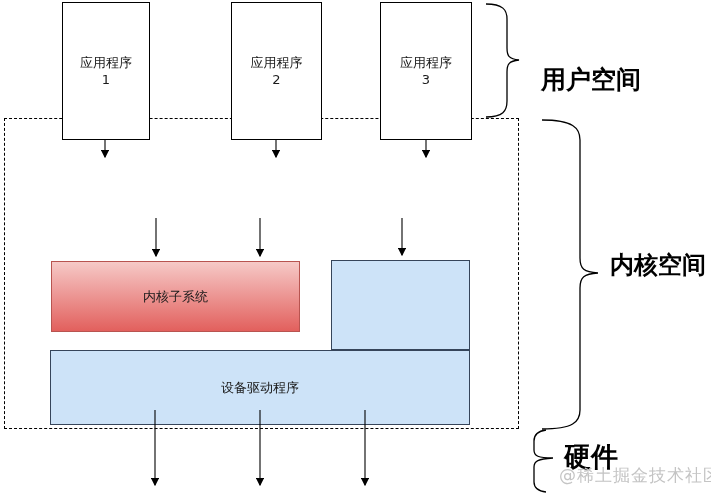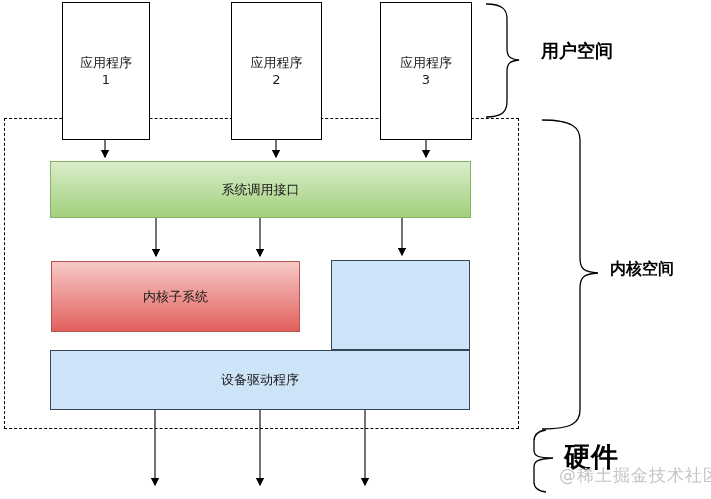--- a/index.html
+++ b/index.html
@@ -35,31 +35,31 @@
   #kernel-subsystem-box{
     left:51px;top:261px;width:249px;height:71px;
     background:linear-gradient(to bottom,var(--red_top),var(--red_bottom));
     border:1px solid var(--red_border);
   }
   #aux-kernel-box{
     left:331px;top:260px;width:139px;height:90px;
     background:var(--blue_fill);border:1px solid var(--blue_border);
   }
   #device-driver-box{
-    left:50px;top:350px;width:420px;height:60px;
+    left:50px;top:350px;width:420px;height:75px;
     background:var(--blue_fill);border:1px solid var(--blue_border);
   }
   
   #overlay{position:absolute;left:0;top:0;width:711px;height:499px;z-index:4;pointer-events:none;}
   #overlay .arrow{stroke:#000;stroke-width:1.1;fill:none;}
   #overlay .brace{stroke:#000;stroke-width:1.3;fill:none;}
   
   .section-label{font-weight:bold;color:#000;white-space:nowrap;z-index:5;}
-  #user-space-label{left:541px;top:39px;font-size:18px;}
-  #kernel-space-label{left:610px;top:259px;font-size:16px;}
+  #user-space-label{left:541px;top:63px;font-size:25px;}
+  #kernel-space-label{left:610px;top:249px;font-size:24px;}
   #hardware-label{left:564px;top:439px;font-size:27px;}
   #watermark{
     left:559px;top:464px;font-size:17px;color:var(--watermark);
     white-space:nowrap;z-index:5;letter-spacing:1px;
   }
 </style>
 </head>
 <body>
 
 <div id="stage">
@@ -72,23 +72,20 @@
   </div>
   <div class="abs app-box" id="app-box-2">
     <span>应用程序</span>
     <span>2</span>
   </div>
   <div class="abs app-box" id="app-box-3">
     <span>应用程序</span>
     <span>3</span>
   </div>
 
-  <div class="abs layer-box" id="syscall-box">
-    <span>系统调用接口</span>
-  </div>
   <div class="abs layer-box" id="kernel-subsystem-box">
     <span>内核子系统</span>
   </div>
   <div class="abs layer-box" id="aux-kernel-box"></div>
   <div class="abs layer-box" id="device-driver-box">
     <span>设备驱动程序</span>
   </div>
 
   <svg id="overlay" viewBox="0 0 711 499" xmlns="http://www.w3.org/2000/svg">
     <defs>

